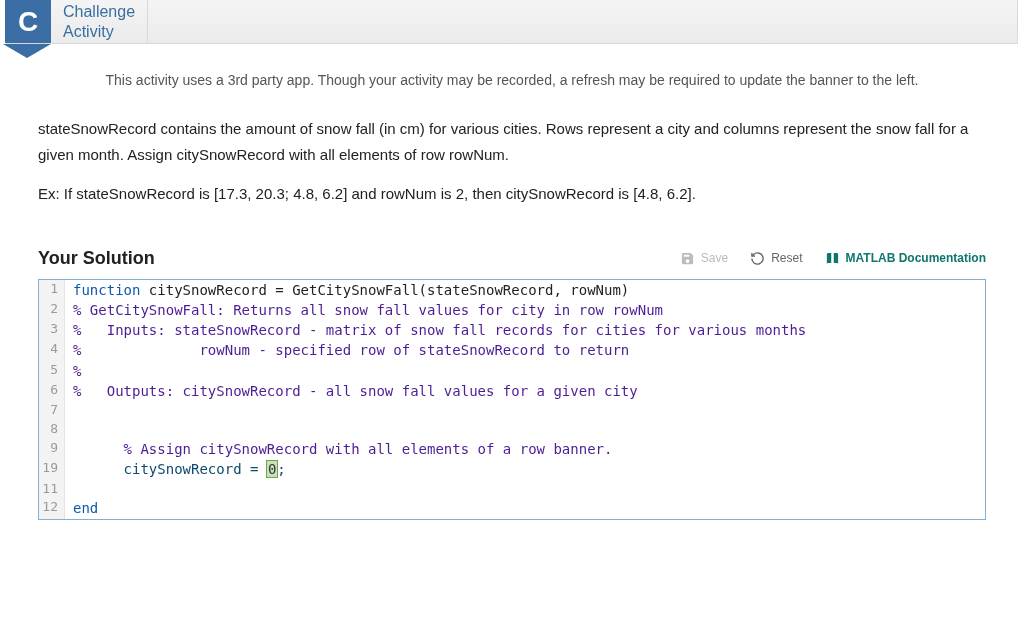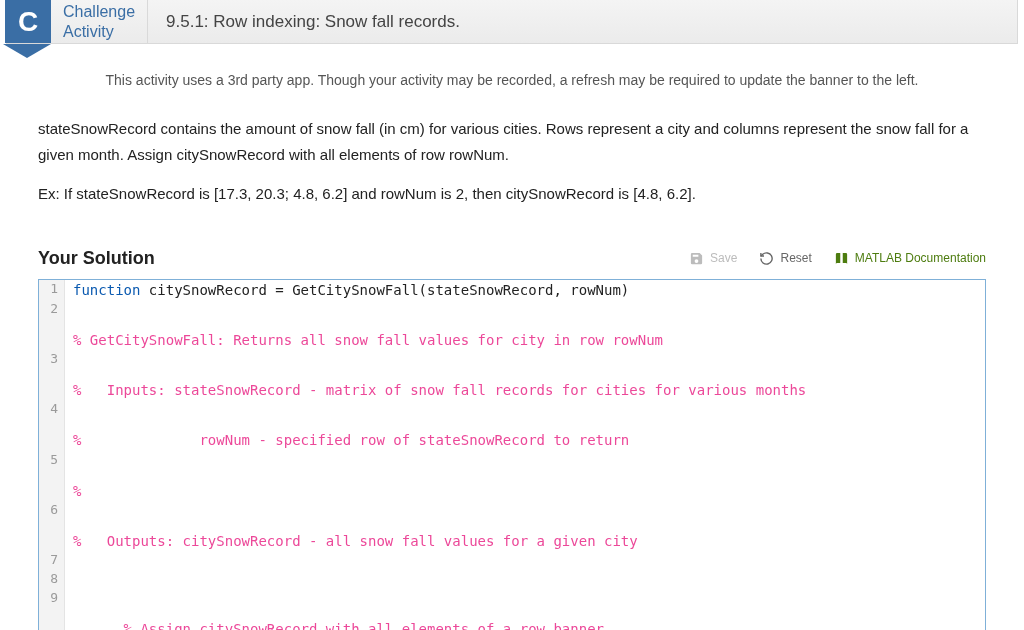--- a/index.html
+++ b/index.html
@@ -102,21 +102,21 @@
     }
     .tool {
       display: inline-flex;
       align-items: center;
       gap: 6px;
       color: #666;
       cursor: pointer;
     }
     .tool.disabled { color: #bcbcbc; cursor: default; }
     .tool svg { width: 15px; height: 15px; }
-    .doc-link { color: #4d7c0f; }
+    .doc-link { color: #0f766e; font-weight: bold; }
     .editor {
       border: 1px solid #7fb0d8;
       background: #fff;
       font-family: "Consolas", "Menlo", monospace;
       font-size: 14px;
     }
     .line {
       display: flex;
       align-items: stretch;
       line-height: 1.45;
@@ -131,41 +131,40 @@
       user-select: none;
       font-size: 13px;
     }
     .code {
       padding-left: 8px;
       white-space: pre;
       flex: 1;
     }
     .kw { color: #0b5ab0; }
     .fn { color: #222; }
-    .cm { color: #ec4899; margin-top: 30px; }
-    .id { color: #8b5cf6; }
+    .cm { color: #4c1d95; }
+    .id { color: #0c4a6e; }
     .cursor-cell {
       background: #c8e0b8;
       outline: 1px solid #6fa64c;
       padding: 0 1px;
     }
   </style>
 </head>
 <body>
 
 <div class="banner">
   <div class="badge">
     <span class="badge-letter">C</span>
     <span class="badge-tail"></span>
   </div>
   <div class="banner-labels">
     <span>Challenge</span>
     <span>Activity</span>
   </div>
-  <div class="banner-title">9.5.1: Row indexing: Snow fall records.</div>
 </div>
 
 <div class="content">
   <div class="notice">This activity uses a 3rd party app. Though your activity may be recorded, a refresh may be required to update the banner to the left.</div>
 
 
   <p class="desc">stateSnowRecord contains the amount of snow fall (in cm) for various cities. Rows represent a city and columns represent the snow fall for a given month. Assign citySnowRecord with all elements of row rowNum.</p>
   <p class="desc">Ex: If stateSnowRecord is [17.3,  20.3; 4.8, 6.2] and rowNum is 2, then citySnowRecord is [4.8, 6.2].</p>
 
   <div class="solution-row">

